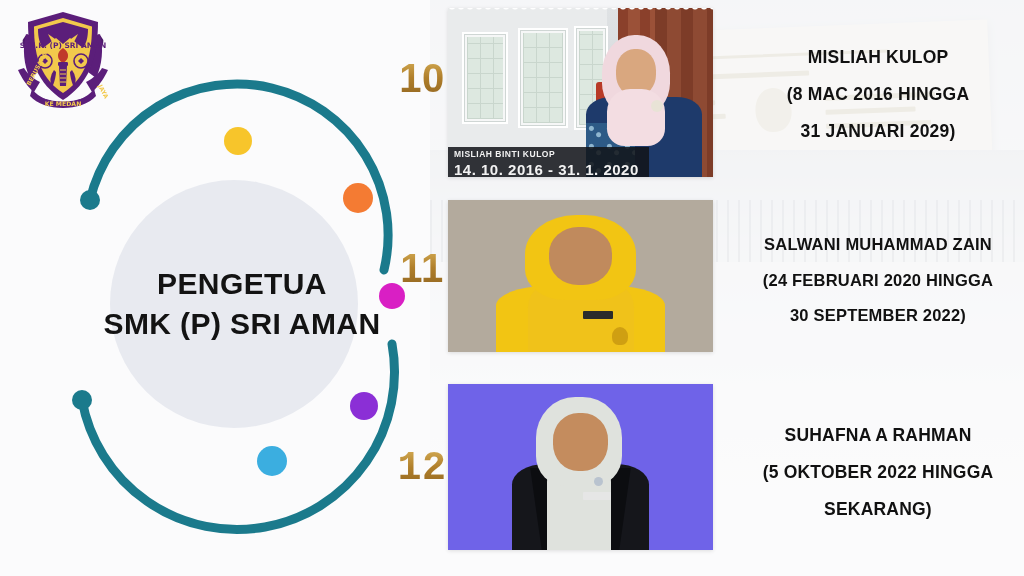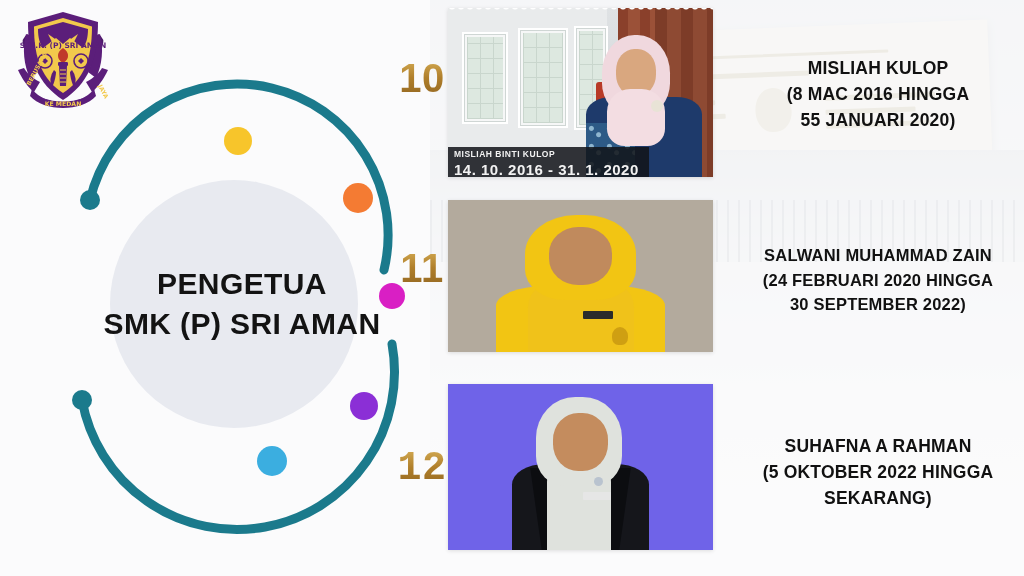--- a/index.html
+++ b/index.html
@@ -93,20 +93,21 @@
     overflow:hidden;background:#ddd;
     box-shadow:0 1px 4px rgba(0,0,0,.12);
   }
   .row.r2 .photo{top:8px;height:152px;}
   .row.r3 .photo{top:0px;height:166px;}
 
   .caption-text{
     position:absolute;left:352px;top:0;width:292px;height:176px;
     display:flex;flex-direction:column;align-items:center;justify-content:center;
     text-align:center;
+    gap:11px;
   }
   .caption-text .nm{
     font-size:17.5px;font-weight:bold;color:#111;letter-spacing:.2px;line-height:1.5;
     white-space:nowrap;
   }
   .row.r2 .caption-text .nm,.row.r2 .caption-text .dt{font-size:16.5px;}
   .caption-text .dt{
     font-size:17.5px;font-weight:bold;color:#111;letter-spacing:.2px;line-height:1.5;
     white-space:nowrap;
   }
@@ -289,21 +290,21 @@
         <div class="p1-cap">
           <div class="c1">MISLIAH BINTI KULOP</div>
           <div class="c2">14. 10. 2016 - 31. 1. 2020</div>
         </div>
       </div>
       <div class="torn" style="top:-2px;"></div>
     </div>
     <div class="caption-text">
       <div class="nm">MISLIAH KULOP</div>
       <div class="dt">(8 MAC 2016 HINGGA</div>
-      <div class="dt">55 JANUARI 2020)</div>
+      <div class="dt">31 JANUARI 2029)</div>
     </div>
   </div>
 
   <div class="row r2">
     <div class="rank">11</div>
     <div class="photo">
       <div class="p2">
         <div class="p2-person">
           <div class="p2-body"></div>
           <div class="p2-drape"></div>

